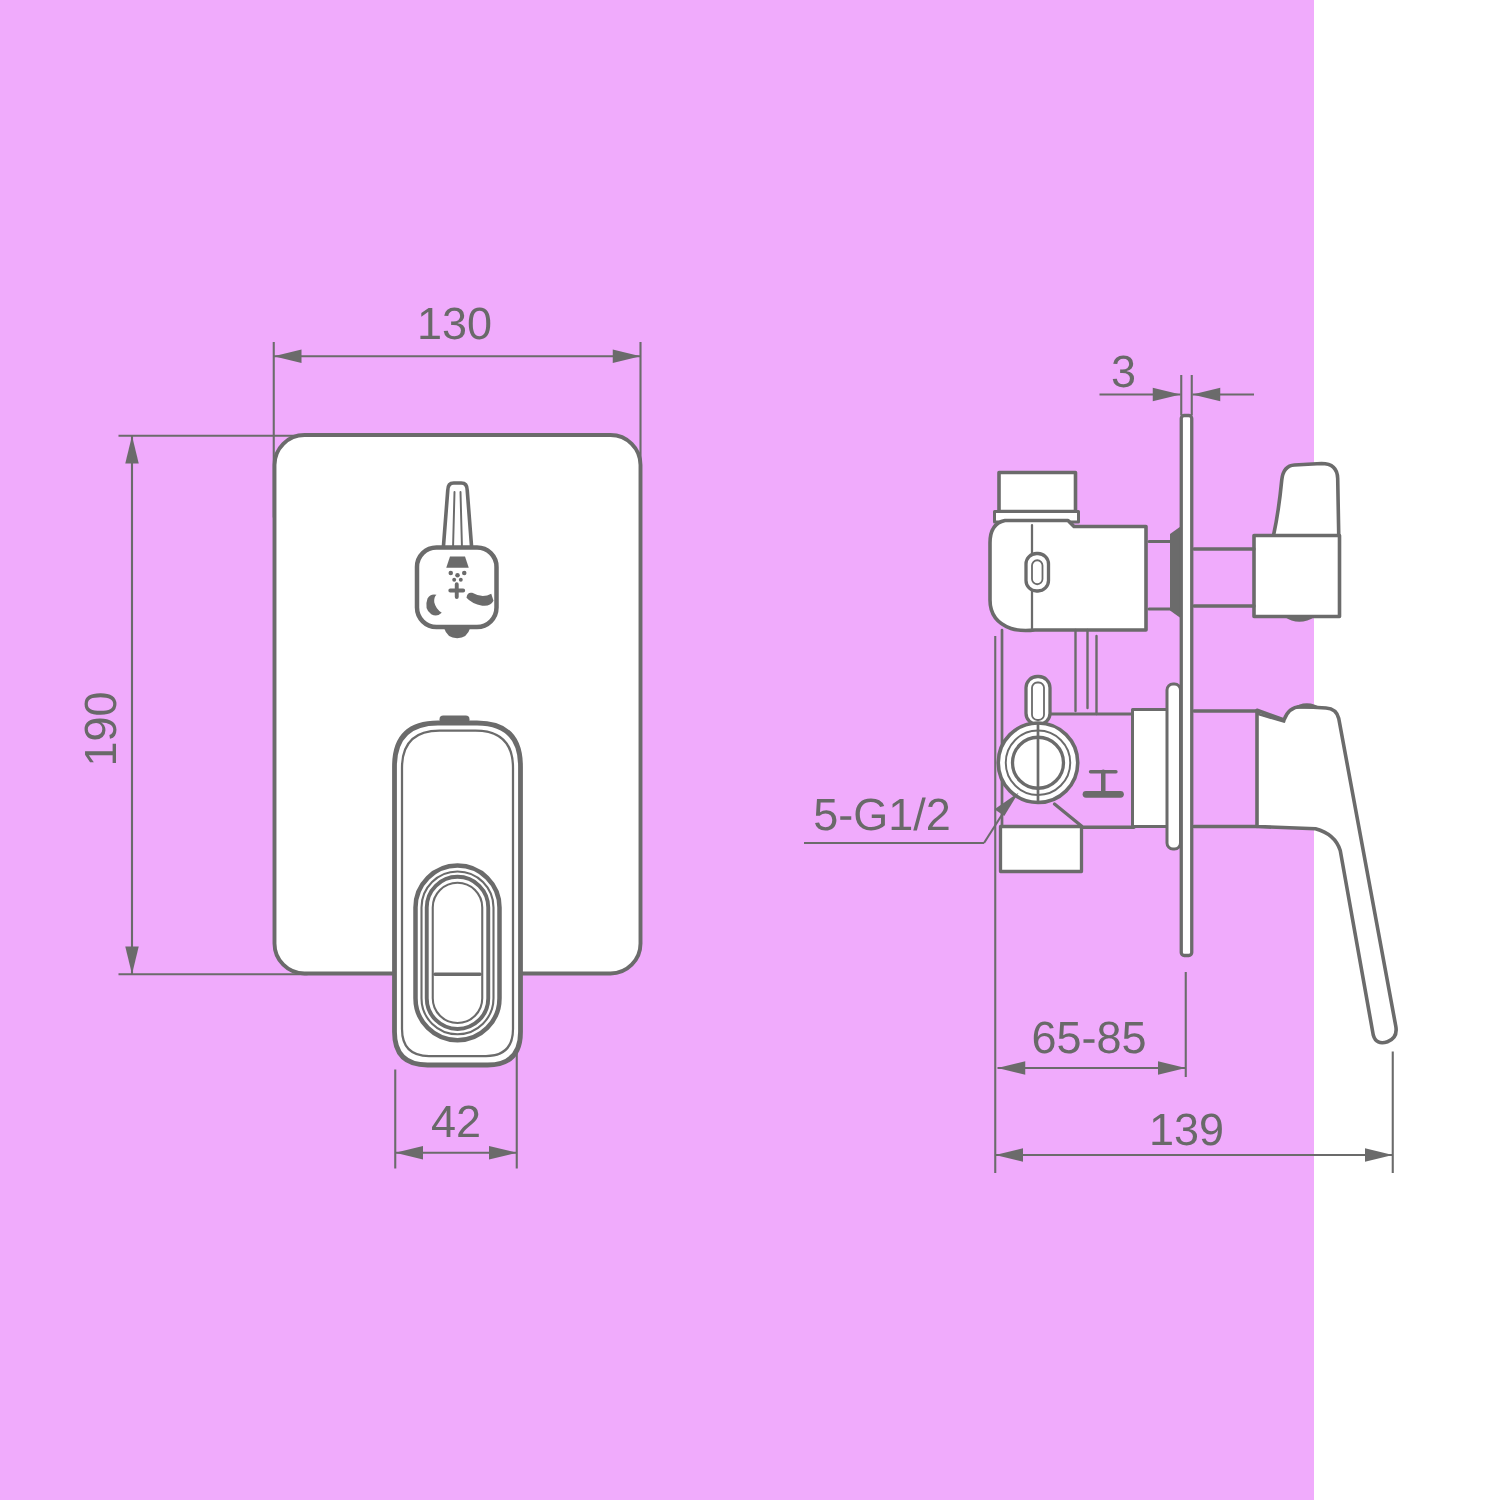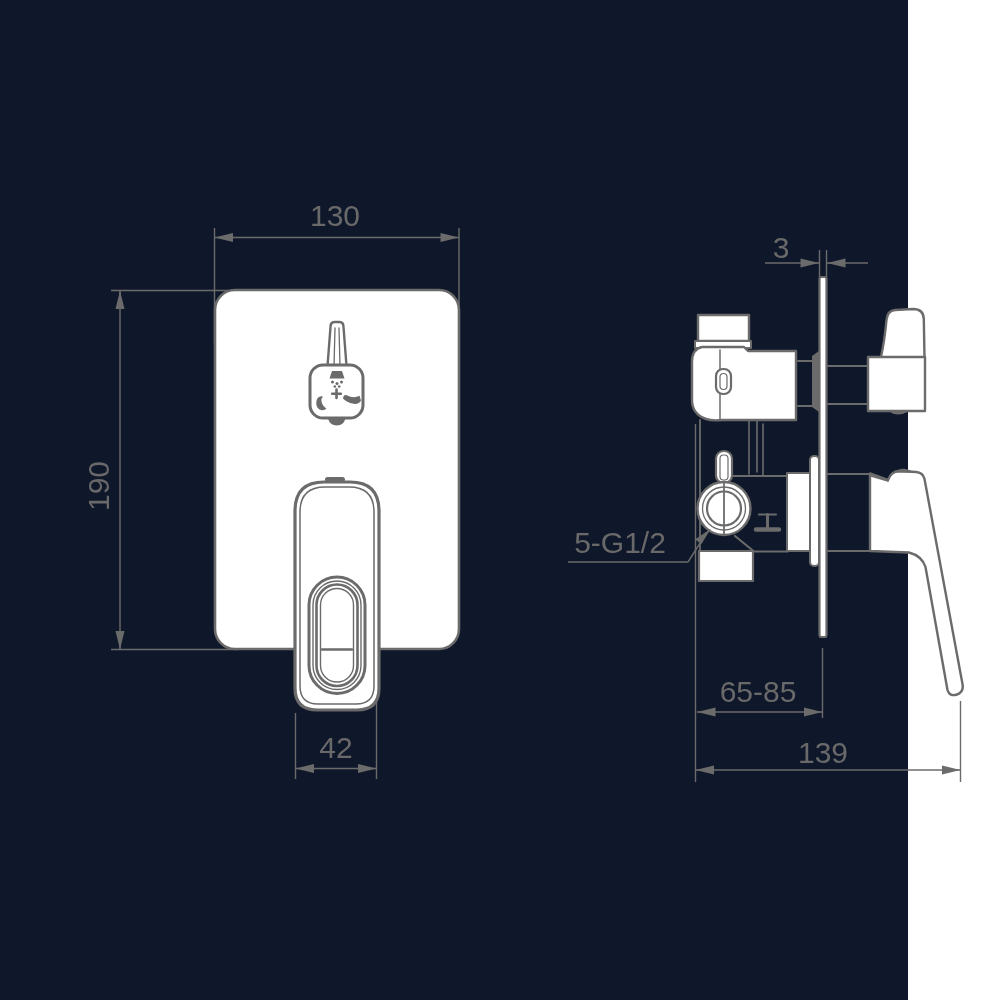--- a/index.html
+++ b/index.html
@@ -7,22 +7,21 @@
     padding: 0;
     background: #ffffff;
     width: 1000px;
     height: 1000px;
     font-family: "Liberation Sans", sans-serif;
   }
   #stage {
     width: 876px;
     height: 1000px;
     position: relative;
-    background: #0f172a;
-    padding-left: 32px;
+    background: #f0abfc;
   }
   svg { display: block; color: #6b6b6b; }
   
   .fw { fill: #ffffff; stroke: currentColor; stroke-linejoin: round; stroke-linecap: round; }
   
   .nf { fill: none; stroke: currentColor; stroke-linejoin: round; stroke-linecap: round; }
   
   .fl { fill: currentColor; stroke: none; }
   
   .dim { fill: none; stroke: currentColor; stroke-width: 1.4; stroke-linecap: butt; }

